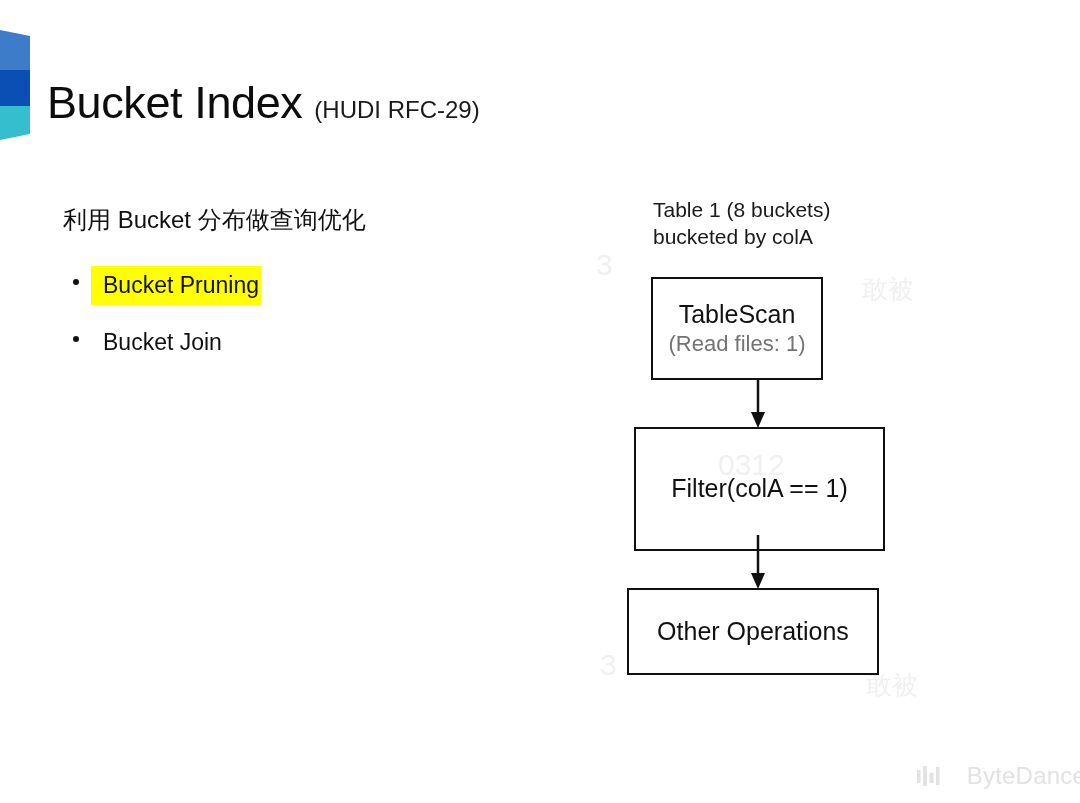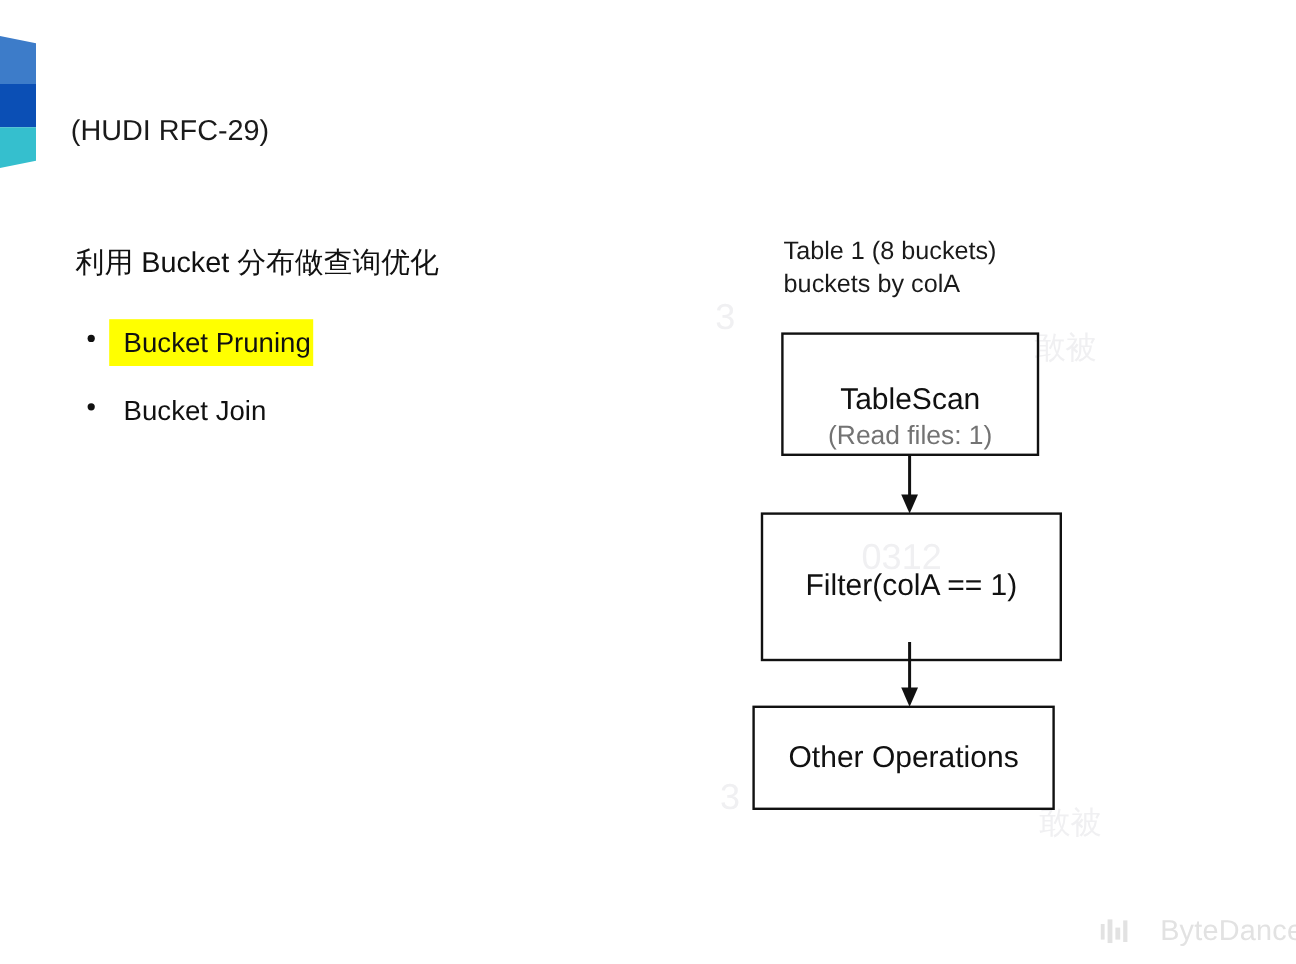--- a/index.html
+++ b/index.html
@@ -133,21 +133,21 @@
     font-size: 25px;
     color: #111111;
     line-height: 1.25;
   }
   .flow-box .box-sub {
     font-size: 22px;
     color: #737373;
     line-height: 1.3;
     margin-top: 0;
   }
-  #box-tablescan { left: 51px;  top: 81px;  width: 215px; height: 103px; justify-content: flex-end; }
+  #box-tablescan { left: 51px;  top: 81px;  width: 172px; height: 103px; }
   #box-filter    { left: 34px;  top: 231px; width: 251px; height: 124px; }
   #box-other     { left: 27px;  top: 392px; width: 252px; height: 87px; }
 
   .connector {
     position: absolute;
     width: 20px;
   }
   .connector svg { display: block; overflow: visible; }
   #connector-1 { left: 148px; top: 184px; height: 48px; }
   #connector-2 { left: 148px; top: 339px; height: 54px; }
@@ -195,20 +195,21 @@
 
   <div class="brand-mark">
     <svg width="34" height="110" viewBox="0 0 34 110" xmlns="http://www.w3.org/2000/svg">
       <polygon points="0,0 30,6 30,40 0,40" fill="#3d7cc9"></polygon>
       <polygon points="0,40 30,40 30,76 0,76" fill="#0b4fb5"></polygon>
       <polygon points="0,76 30,76 30,104 0,110" fill="#35bfce"></polygon>
     </svg>
   </div>
 
   <div class="title-row">
+    <span class="title-main">Bucket Index</span>
     <span class="title-sub">(HUDI RFC-29)</span>
   </div>
 
   <div class="lead-heading">利用 Bucket 分布做查询优化</div>
 
   <div class="bullet-list">
     <div class="bullet-item is-highlighted" style="--hl: #ffff00;">
       <span class="bullet-dot">
           <i></i>
         </span>
@@ -225,21 +226,21 @@
   <div class="watermark wm-a">3</div>
   <div class="watermark wm-b">敢被</div>
   <div class="watermark wm-c">0312</div>
   <div class="watermark wm-d">3</div>
   <div class="watermark wm-e">敢被</div>
 
   <div class="diagram">
 
     <div class="diagram-caption">
       <div>Table 1 (8 buckets)</div>
-      <div>buckets by colA</div>
+      <div>bucketed by colA</div>
     </div>
 
     <div class="flow-box" id="box-tablescan">
       <div class="box-title">TableScan</div>
       <div class="box-sub">(Read files: 1)</div>
     </div>
 
     <div class="connector" id="connector-1">
       <svg width="20" height="48" viewBox="0 0 20 48" xmlns="http://www.w3.org/2000/svg">
         <line x1="10" y1="0" x2="10" y2="38" stroke="#111111" stroke-width="2.5"></line>

